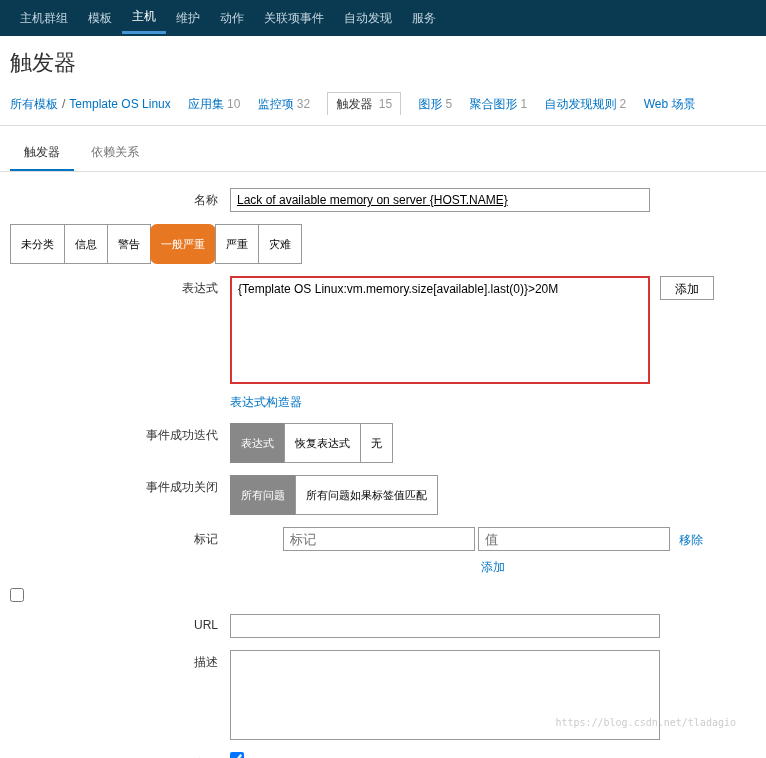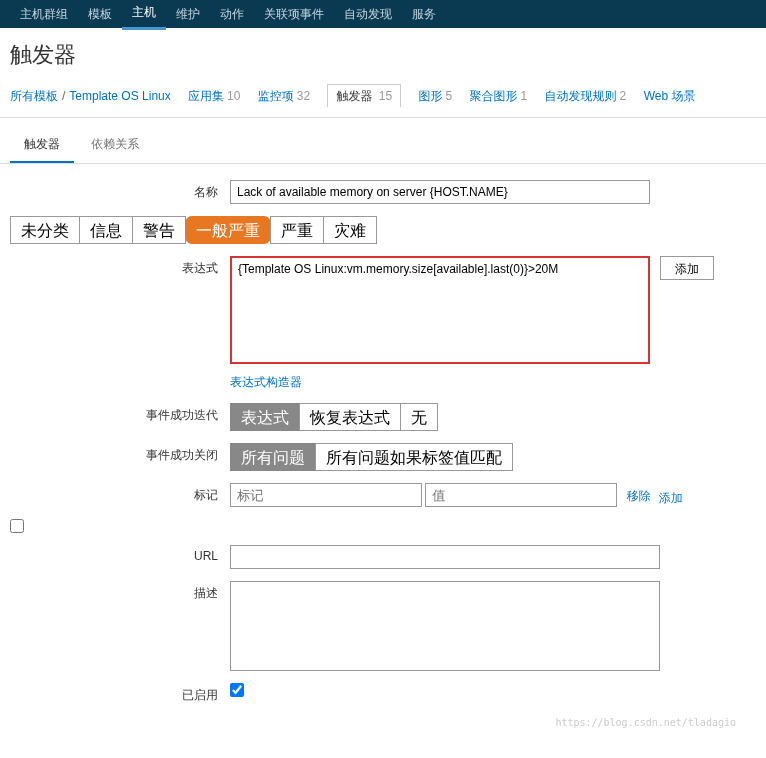--- a/index.html
+++ b/index.html
@@ -1,35 +1,35 @@
 <!DOCTYPE html>
 <html><head>
   <meta charset="utf-8">
   <style>
     * { box-sizing: border-box; margin: 0; padding: 0; }
     body { font-family: Arial, "Microsoft YaHei", sans-serif; font-size: 12px; color: #333; background: #fff; width: 766px; }
-    .top-nav { background: #0a3a52; display: flex; height: 28px; align-items: center; padding: 0 10px; }
+    .top-nav { background: #0a3a52; display: flex; height: 36px; align-items: center; padding: 0 10px; }
     .top-nav-item { color: #c5d6e0; padding: 0 10px; height: 32px; display: flex; align-items: center; cursor: pointer; }
     .top-nav-item.active { color: #fff; border-bottom: 3px solid #4296d6; }
     .page-title { font-size: 22px; color: #333; padding: 12px 10px; }
     .breadcrumb-bar { padding: 6px 10px 12px 10px; border-bottom: 1px solid #ddd; }
     .breadcrumb-bar a { color: #0073c4; text-decoration: none; }
     .breadcrumb-bar .count { color: #999; margin-left: 3px; }
     .breadcrumb-bar .item { margin-right: 14px; display: inline-block; }
     .breadcrumb-bar .sep { color: #666; margin: 0 4px; }
     .breadcrumb-bar .active-tab { background: #fff; border: 1px solid #ccc; border-bottom: none; padding: 4px 8px; color: #333; }
     .sub-tabs { padding: 10px 10px 0 10px; border-bottom: 1px solid #ddd; }
     .sub-tab { display: inline-block; padding: 8px 14px; cursor: pointer; color: #737373; }
     .sub-tab.active { border-bottom: 2px solid #0073c4; color: #333; }
     .form-area { padding: 16px 10px; }
     .form-row { display: flex; margin-bottom: 12px; align-items: flex-start; }
     .form-label { width: 220px; text-align: right; padding-right: 12px; padding-top: 4px; color: #333; }
     .form-ctrl { flex: 1; display: flex; flex-wrap: wrap; align-items: flex-start; gap: 6px; }
-    .text-input { width: 420px; height: 24px; border: 1px solid #999; padding: 2px 6px; font-size: 12px; }
-    .seg-btn { border: 1px solid #999; padding: 4px 10px; background: #fff; cursor: pointer; font-size: 16px; height: 28px; margin-left: -1px; }
+    .text-input { width: 420px; height: 24px; border: 1px solid #999; padding: 2px 6px; font-size: 12px; text-decoration: underline; }
+    .seg-btn { border: 1px solid #999; padding: 4px 10px; background: #fff; cursor: pointer; font-size: 11px; height: 40px; margin-left: -1px; }
     .seg-btn:first-child { margin-left: 0; }
     .seg-btn.active { background: #e87722; color: #fff; border-color: #e87722; border-radius: 7px; }
     .seg-btn.grey-active { background: #888; color: #fff; border-color: #888; }
     .seg-group { display: flex; }
     .textarea-exp { width: 420px; height: 108px; border: 2px solid #d63333; padding: 4px 6px; font-size: 12px; resize: none; font-family: inherit; }
     .add-btn { border: 1px solid #999; background: #fff; padding: 4px 14px; cursor: pointer; font-size: 12px; height: 24px; margin-left: 10px; }
     .link { color: #0073c4; text-decoration: none; cursor: pointer; }
     .expr-builder-row { margin-top: 4px; }
     .textarea-desc { width: 430px; height: 90px; border: 1px solid #999; padding: 4px 6px; font-size: 12px; resize: none; }
     .url-input { width: 430px; height: 24px; border: 1px solid #999; padding: 2px 6px; }
@@ -121,21 +121,21 @@
     <div class="form-ctrl">
       <div class="seg-group">
         <button class="seg-btn grey-active">所有问题</button>
         <button class="seg-btn">所有问题如果标签值匹配</button>
       </div>
     </div>
   </div>
 
   <div class="form-row">
     <div class="form-label">标记</div>
-    <div class="form-ctrl" style="flex-direction:row;align-items:flex-end;gap:8px;">
+    <div class="form-ctrl" style="flex-direction:column;align-items:center;gap:8px;">
       <div>
         <input class="tag-name-input" placeholder="标记" style="">
         <input class="tag-val-input" placeholder="值" style="">
         <span class="remove-link">移除</span>
       </div>
       <a class="link">添加</a>
     </div>
   </div>
 
   <div class="form-row">

